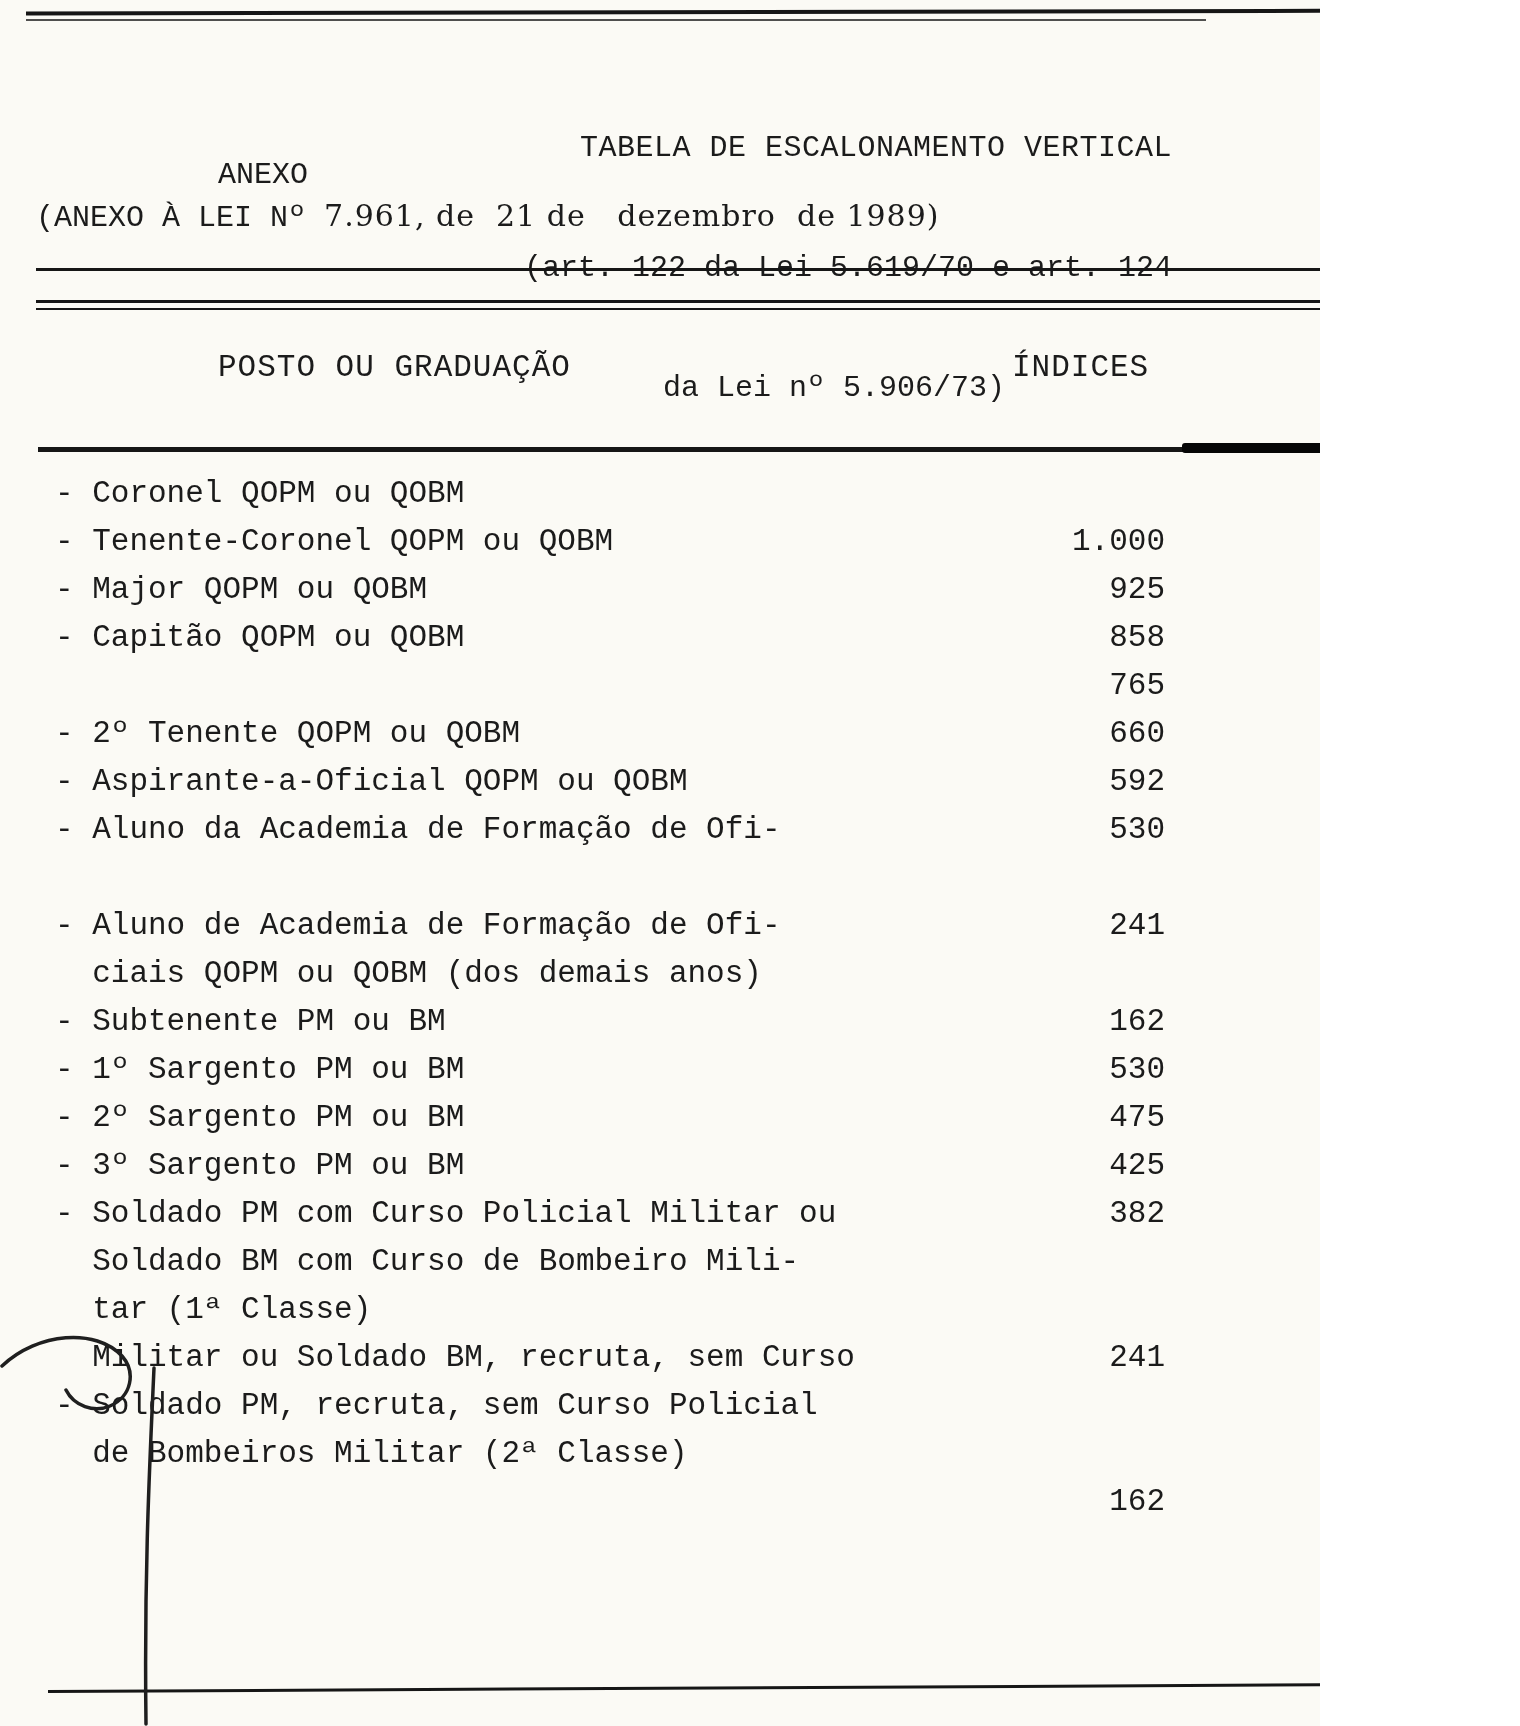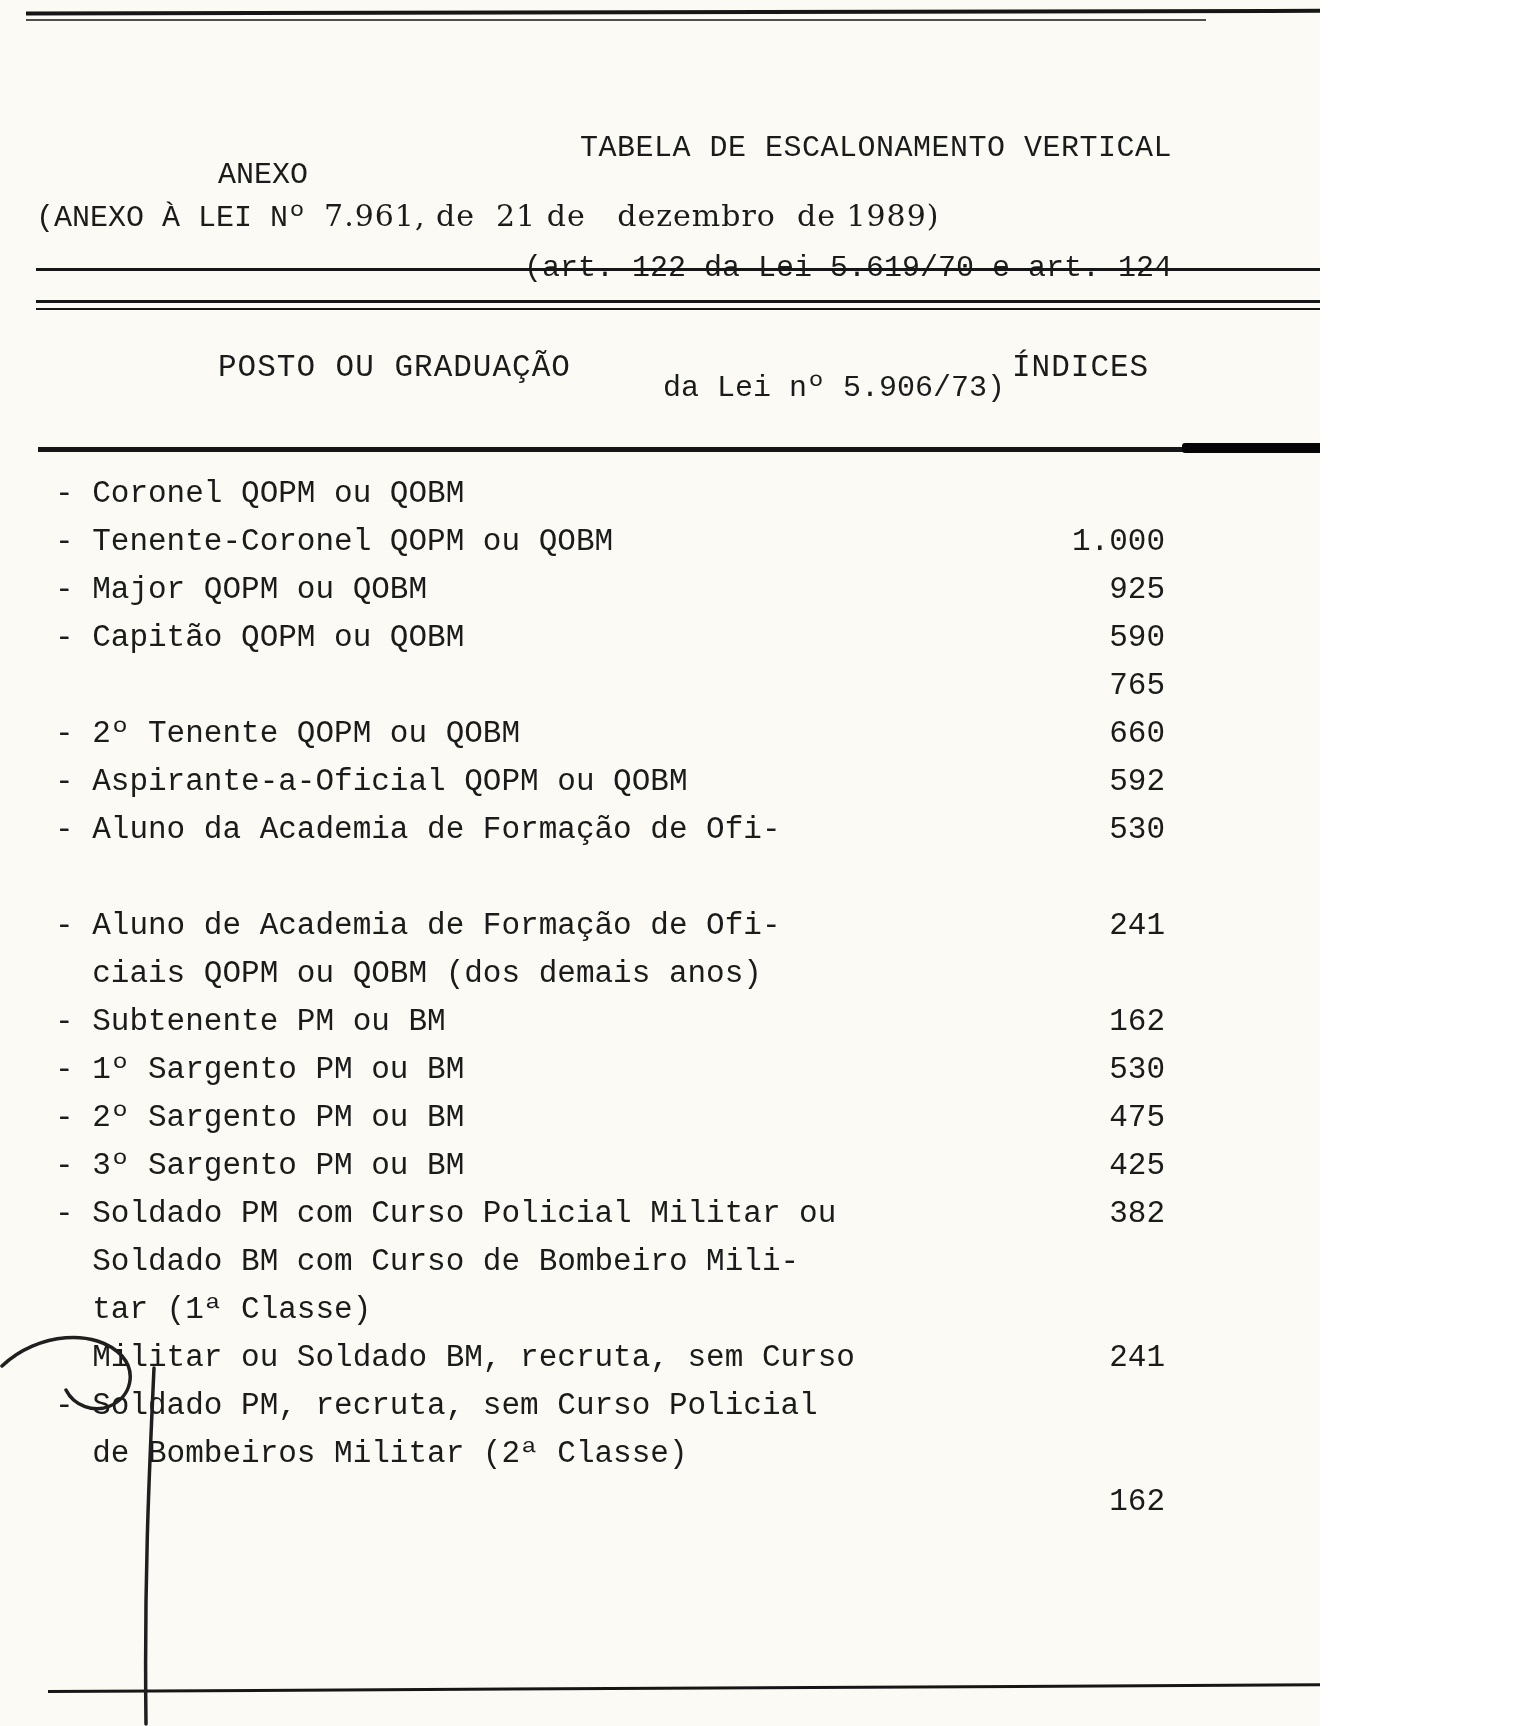--- a/index.html
+++ b/index.html
@@ -73,21 +73,21 @@
   <div class="rule rule-header-blob"></div>
 
   <div class="table-body">
       <div>
         <div class="row-line"><span class="row-text">- Coronel QOPM ou QOBM</span><span class="row-index">1.000</span></div>
       </div>
       <div>
         <div class="row-line"><span class="row-text">- Tenente-Coronel QOPM ou QOBM</span><span class="row-index">925</span></div>
       </div>
       <div>
-        <div class="row-line"><span class="row-text">- Major QOPM ou QOBM</span><span class="row-index">590</span></div>
+        <div class="row-line"><span class="row-text">- Major QOPM ou QOBM</span><span class="row-index">858</span></div>
       </div>
       <div>
         <div class="row-line"><span class="row-text">- Capitão QOPM ou QOBM</span><span class="row-index">765</span></div>
       </div>
       <div>
         <div class="row-line"><span class="row-index">660</span></div>
       </div>
       <div>
         <div class="row-line"><span class="row-text">- 2º Tenente QOPM ou QOBM</span><span class="row-index">592</span></div>
       </div>

